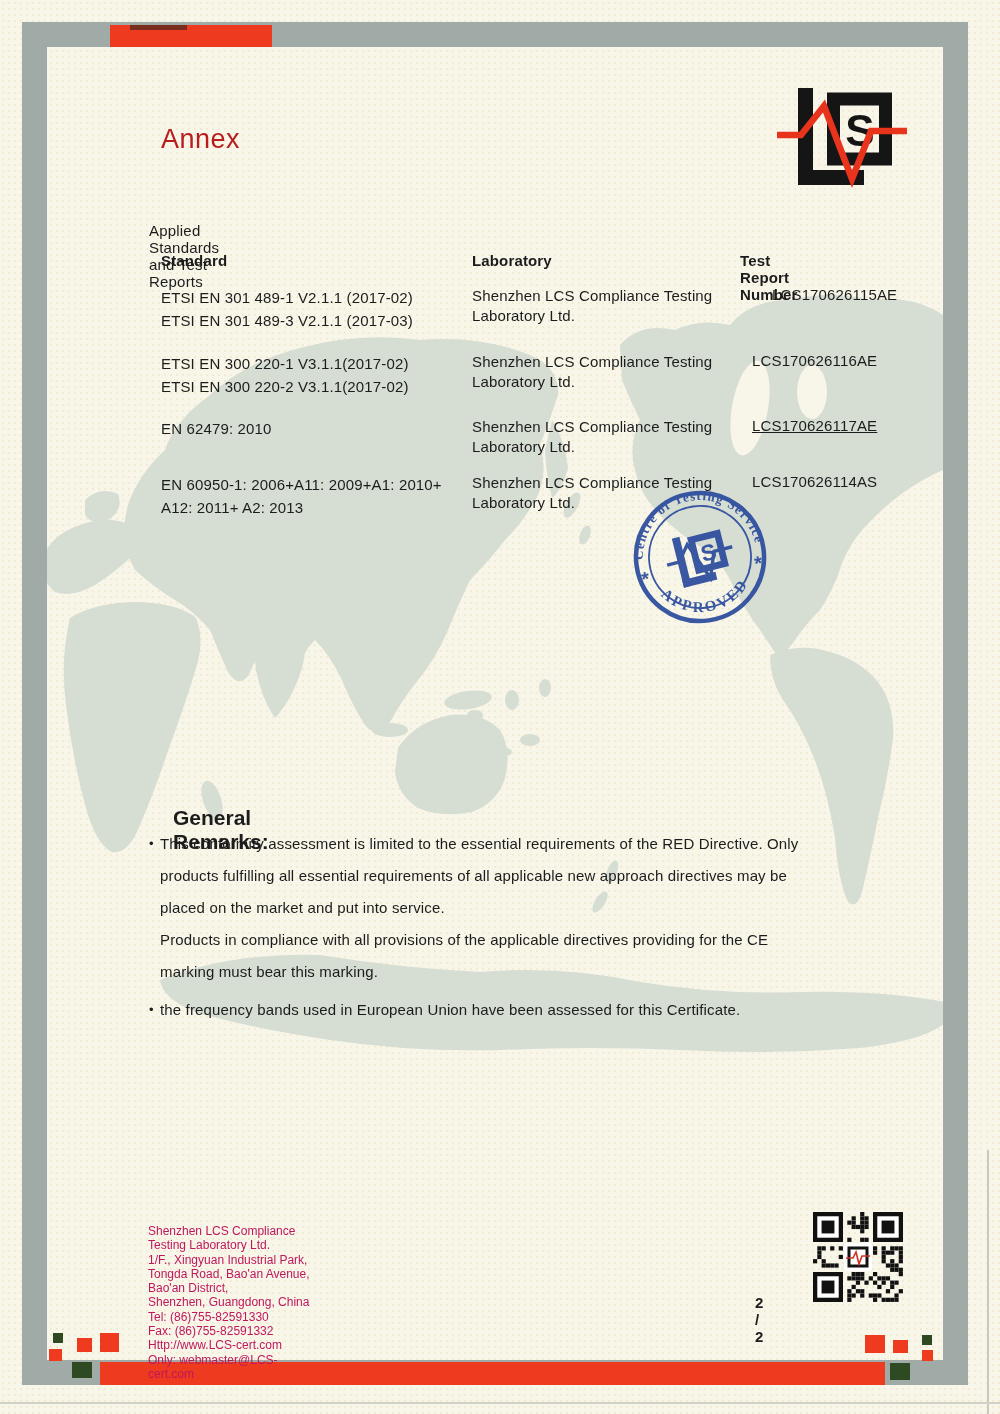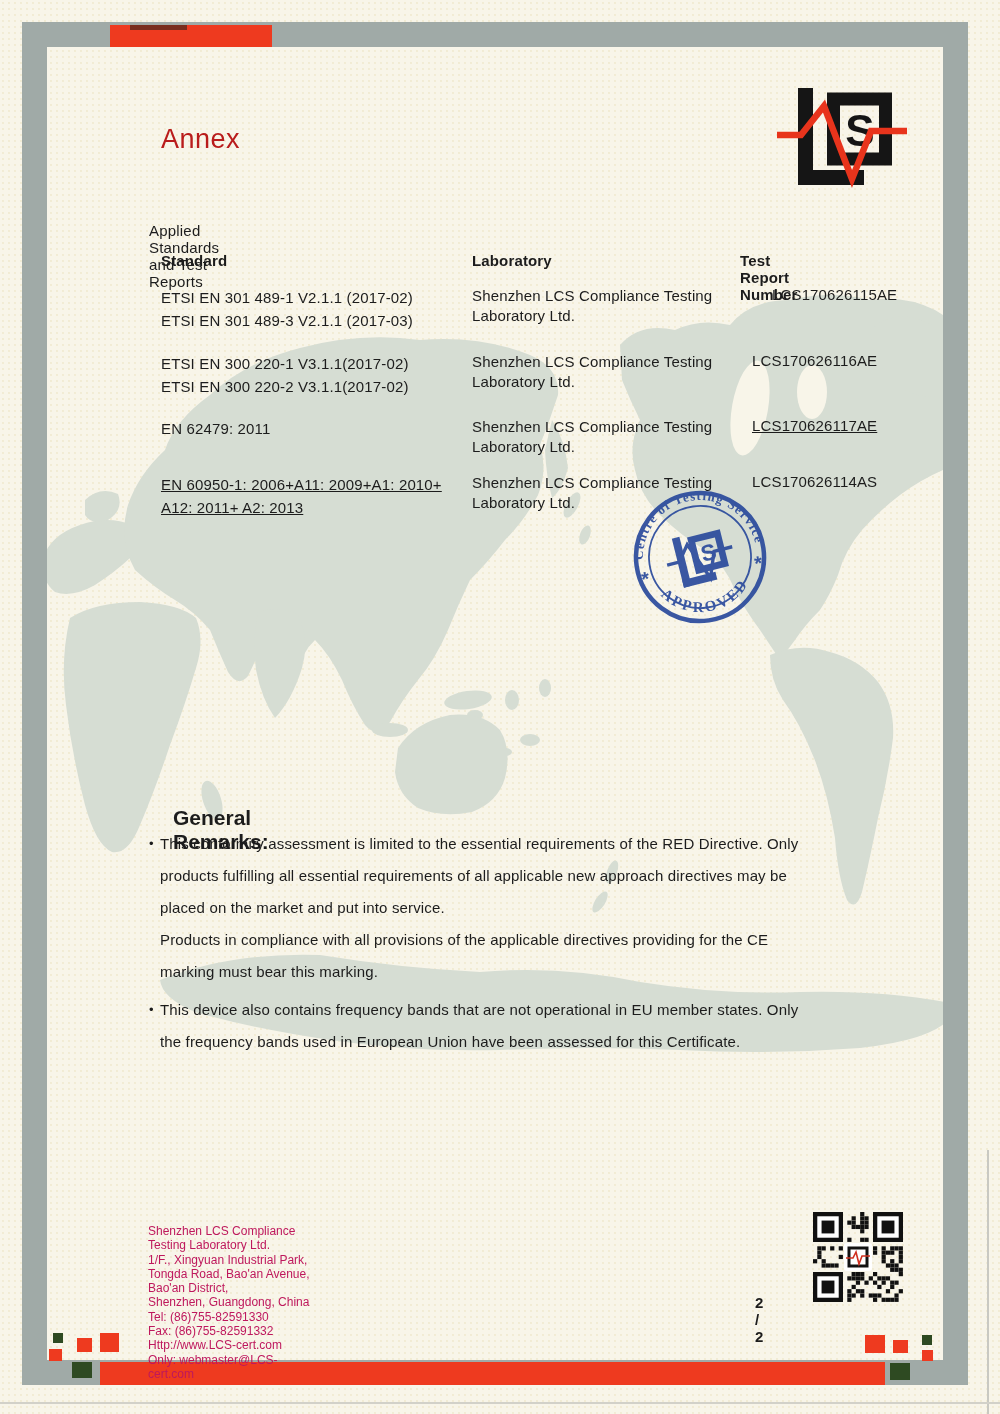--- a/index.html
+++ b/index.html
@@ -149,50 +149,49 @@
     <div>ETSI EN 300 220-1 V3.1.1(2017-02)</div>
     <div>ETSI EN 300 220-2 V3.1.1(2017-02)</div>
   </div>
   <div class="cell lab" style="left:460px;top:352px;">
     <div>Shenzhen LCS Compliance Testing</div>
     <div>Laboratory Ltd.</div>
   </div>
   <div class="cell num" style="left:740px;top:352px;">LCS170626116AE</div>
 
   <div class="cell std" style="left:149px;top:417px;">
-    <div>EN 62479: 2011</div>
+    <div>EN 62479: 2010</div>
   </div>
   <div class="cell lab" style="left:460px;top:417px;">
     <div>Shenzhen LCS Compliance Testing</div>
     <div>Laboratory Ltd.</div>
   </div>
   <div class="cell num" style="left:740px;top:417px;text-decoration:underline;">LCS170626117AE</div>
 
-  <div class="cell std" style="left:149px;top:473px;text-decoration:underline;">
+  <div class="cell std" style="left:149px;top:473px;">
     <div>EN 60950-1: 2006+A11: 2009+A1: 2010+</div>
     <div>A12: 2011+ A2: 2013</div>
   </div>
   <div class="cell lab" style="left:460px;top:473px;">
     <div>Shenzhen LCS Compliance Testing</div>
     <div>Laboratory Ltd.</div>
   </div>
   <div class="cell num" style="left:740px;top:473px;">LCS170626114AS</div>
 
   <div class="rem-head">General Remarks:</div>
   <div class="para" id="para1">
     <span class="bullet">•</span>
     <div class="txt">This conformity assessment is limited to the essential requirements of the RED Directive. Only</div>
     <div class="txt">products fulfilling all essential requirements of all applicable new approach directives may be</div>
     <div class="txt">placed on the market and put into service.</div>
     <div class="txt">Products in compliance with all provisions of the applicable directives providing for the CE</div>
     <div class="txt">marking must bear this marking.</div>
   </div>
   <div class="para" id="para2">
     <span class="bullet">•</span>
-    <div class="txt">This device also contains frequency bands that are not operational in EU member states. Only</div>
     <div class="txt">the frequency bands used in European Union have been assessed for this Certificate.</div>
   </div>
 
   <div class="footer">
     <div>Shenzhen LCS Compliance Testing Laboratory Ltd.</div>
     <div>1/F., Xingyuan Industrial Park, Tongda Road, Bao'an Avenue, Bao'an District,</div>
     <div>Shenzhen, Guangdong, China</div>
     <div>
       <span class="fcol">Tel: (86)755-82591330</span>
       <span>Fax: (86)755-82591332</span>

